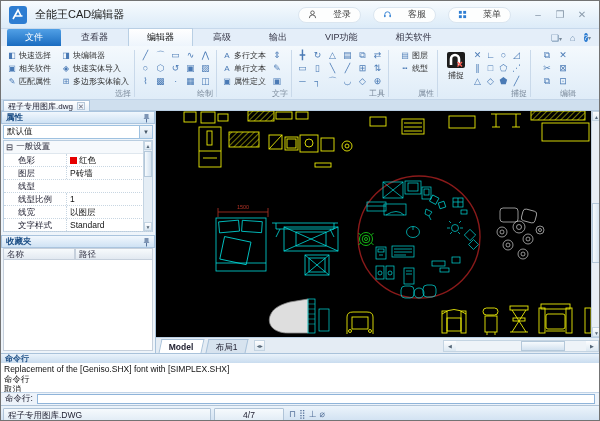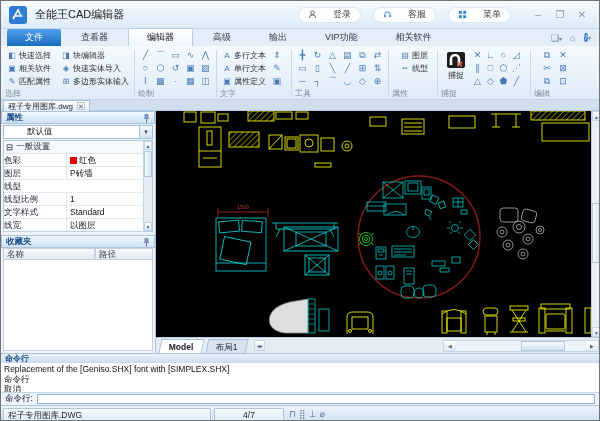--- a/index.html
+++ b/index.html
@@ -32,21 +32,21 @@
   .qicon { font-size:9px; color:#5b7da0; }
   .qhelp { width:11px; height:11px; border-radius:50%; background:#2d7dd2; color:#fff;
     font-size:8px; text-align:center; line-height:11px; }
   .qcaret { font-size:6px; color:#789; }
   
   .ribbon { position:absolute; left:0; top:45px; width:100%; height:54px;
     background:linear-gradient(#f4f9fd,#dfecf8); border-bottom:1px solid #c3d5e8;
     display:flex; padding:2px 0 0 4px; }
   .rgroup { display:flex; flex-direction:column; }
   .rbody { flex:1; display:flex; padding-top:1px; }
-  .rlabel { height:11px; text-align:left; font-size:8px; color:#7c8b9c; }
+  .rlabel { height:11px; text-align:right; font-size:8px; color:#7c8b9c; }
   .rsep { width:1px; background:#c9d9ea; margin:2px 3px; }
   .selcol { display:flex; flex-direction:column; justify-content:flex-start; }
   .tbtn { display:flex; align-items:center; height:13px; gap:2px; padding-left:2px; cursor:default; }
   .ticon { color:#4a7ab5; font-size:8px; width:10px; text-align:center; }
   .tlabel { font-size:8px; color:#333; white-space:nowrap; }
   .icongrid { display:flex; flex-wrap:wrap; align-content:flex-start; }
   .gicon { width:15px; height:13px; text-align:center; line-height:13px; font-size:9px; color:#4a7ab5; cursor:default; }
   .cols5 { width:75px; } .cols6 { width:90px; } .cols4 { width:52px; } .cols2 { width:32px; margin:0 auto; }
   .snapbig { width:30px; display:flex; flex-direction:column; align-items:center; padding-top:2px; cursor:default; }
   .snapbig .blabel { font-size:8px; color:#333; margin-top:1px; }
@@ -60,28 +60,28 @@
   .doctab .x { font-size:7px; color:#667; border:1px solid #b6c7d8; background:#eef4fa; width:8px; height:8px; line-height:7px; text-align:center; }
   
   .leftpanel { position:absolute; left:0; top:110px; width:155px; height:242px;
     background:#eef4fa; border-right:1px solid #a9c2da; display:flex; flex-direction:column; }
   .pheader { height:13px; background:linear-gradient(#f1f7fd,#cfe2f4); border:1px solid #aac4de;
     display:flex; align-items:center; justify-content:space-between; padding:0 4px;
     font-size:8.5px; font-weight:bold; color:#1d4f86; }
   .pin { font-size:8px; color:#55719a; }
   .dropdown { margin:1px 2px; height:14px; background:#fff; border:1px solid #9ec1e0;
     display:flex; align-items:center; }
-  .dropdown .dtext { flex:1; padding-left:3px; font-size:8.5px; color:#222;margin-left:20px; }
+  .dropdown .dtext { flex:1; padding-left:3px; font-size:8.5px; color:#222; }
   .dropdown .dbtn { width:13px; height:100%; background:linear-gradient(#f4f8fc,#d6e4f2);
     border-left:1px solid #9ec1e0; font-size:6px; color:#456; text-align:center; line-height:13px; }
   .propgrid { position:relative; margin:0 2px; background:#fff; border:1px solid #b9cde0; height:92px; }
   .treehdr { height:13px; display:flex; align-items:center; gap:3px; padding-left:2px;
     font-size:8.5px; color:#223; background:#f6f9fc; border-bottom:1px solid #dfe7ee; }
   .prow { height:13px; display:flex; border-bottom:1px dotted #c8d6e2; font-size:8.5px; }
-  .plabel { width:62px; color:#223; line-height:12px; }
+  .plabel { width:62px; padding-left:14px; color:#223; line-height:12px; }
   .pvalue { flex:1; border-left:1px dotted #c8d6e2; padding-left:3px; line-height:12px;
     color:#111; display:flex; align-items:center; gap:2px; overflow:hidden; }
   .swatch { width:7px; height:7px; display:inline-block; background:#e60000; flex:0 0 auto; }
   .gridscroll { position:absolute; right:0; top:0; bottom:0; width:9px; background:#e4edf5; border-left:1px solid #c4d4e2; }
   .gridscroll .sa { height:9px; font-size:5px; color:#567; text-align:center; line-height:9px; background:linear-gradient(#fdfdfe,#dce8f2); border:1px solid #c4d4e2; }
   .gridscroll .sa.down { position:absolute; bottom:0; left:0; right:0; }
   .gridscroll .sthumb { position:absolute; top:10px; left:0; right:0; height:26px; background:linear-gradient(90deg,#f6fafd,#d3e2f0); border:1px solid #b4c8da; }
   .favhdrs { display:flex; margin:0 2px; }
   .favcell { height:12px; background:linear-gradient(#f7fafc,#e2e9f1); border:1px solid #c6d0dc;
     font-size:8.5px; color:#334; padding-left:3px; line-height:11px; }
@@ -406,42 +406,42 @@
         <div class="pvalue">P砖墙</div>
       </div>
       <div class="prow">
         <div class="plabel">线型</div>
       </div>
       <div class="prow">
         <div class="plabel">线型比例</div>
         <div class="pvalue">1</div>
       </div>
       <div class="prow">
+        <div class="plabel">线宽</div>
+        <div class="pvalue">以图层</div>
+      </div>
+      <div class="prow">
         <div class="plabel">文字样式</div>
         <div class="pvalue">Standard</div>
-      </div>
-      <div class="prow">
-        <div class="plabel">线宽</div>
-        <div class="pvalue">以图层</div>
       </div>
       <div class="gridscroll">
         <div class="sa">▲</div>
         <div class="sthumb"></div>
         <div class="sa down">▼</div>
       </div>
     </div>
     <div class="pheader" style="margin-top:3px">
       <span>收藏夹</span>
       <svg class="pin" width="7" height="10" viewBox="0 0 7 10">
         <path d="M1.5 1 h4 v3.5 l1 1.5 H0.5 l1-1.5 z" fill="#7d94b4"></path>
         <line x1="3.5" y1="6" x2="3.5" y2="9.5" stroke="#55719a"></line>
       </svg>
     </div>
     <div class="favhdrs">
-      <div class="favcell" style="width:92px">名称</div>
+      <div class="favcell" style="width:72px">名称</div>
       <div class="favcell" style="flex:1">路径</div>
     </div>
     <div class="favbody"></div>
   </div>
 
   <div class="canvaswrap">
     <svg width="435" height="226" viewBox="0 0 435 226">
       <defs>
         <pattern id="hatchY" width="4" height="4" patternUnits="userSpaceOnUse" patternTransform="rotate(45)">
           <line x1="0" y1="0" x2="0" y2="4" stroke="#ecec08" stroke-width="1"></line>

